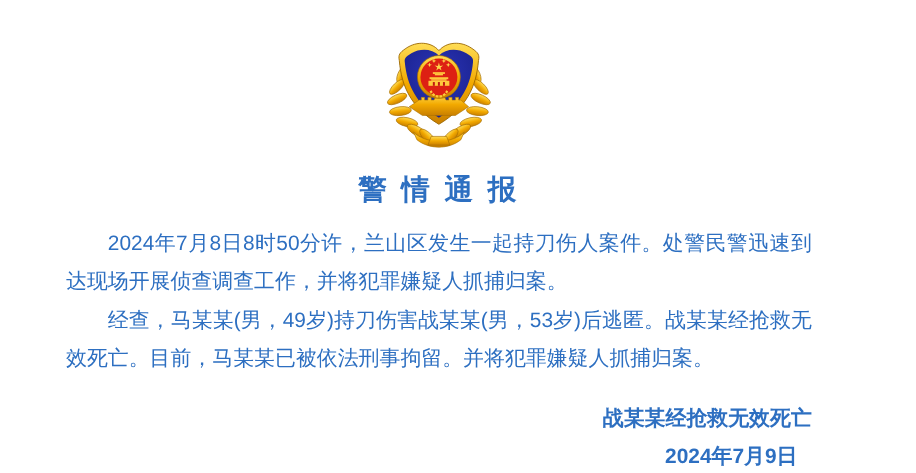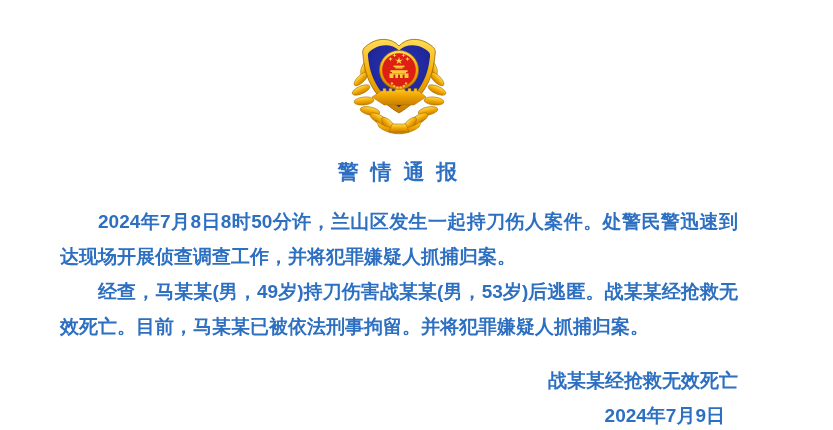--- a/index.html
+++ b/index.html
@@ -21,33 +21,33 @@
     transform: translateX(-50%);
     width: 106px; height: 110px;
   }
   .emblem svg { display: block; width: 106px; height: 110px; }
   .title {
     position: absolute;
     top: 158px; left: 0;
     width: 100%;
     margin: 0;
     text-align: center;
-    font-size: 21px;
+    font-size: 26px;
     font-weight: bold;
     letter-spacing: 3px;
     line-height: 28px;
     color: #2D6FC1;
   }
   .body-text {
     position: absolute;
     top: 204px; left: 0;
     width: 100%;
     color: #2D6FC1;
     font-size: 19px;
-    font-weight: bold;
+    font-weight: normal;
     line-height: 35px;
     text-align: justify;
   }
   .body-text p { margin: 0; text-indent: 2em; }
   .signoff {
     position: absolute;
     top: 363px; left: 0;
     width: 100%;
     text-align: right;
     color: #2D6FC1;

